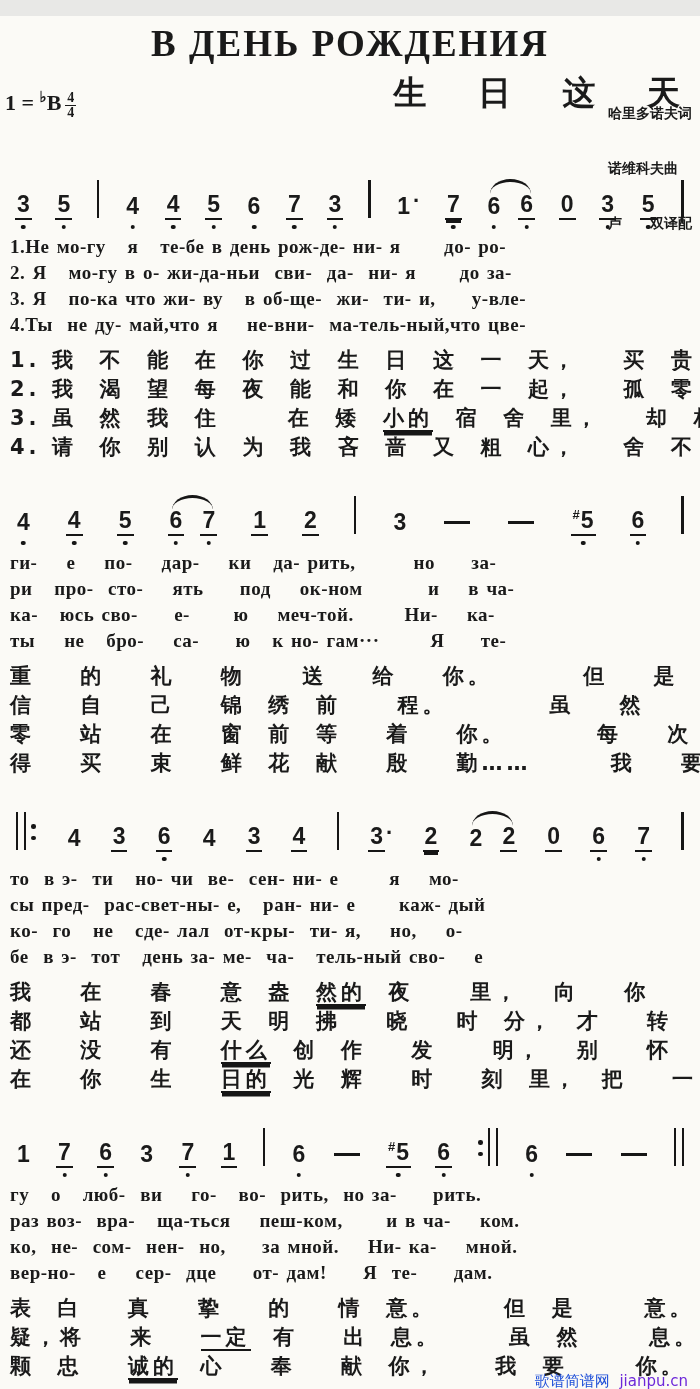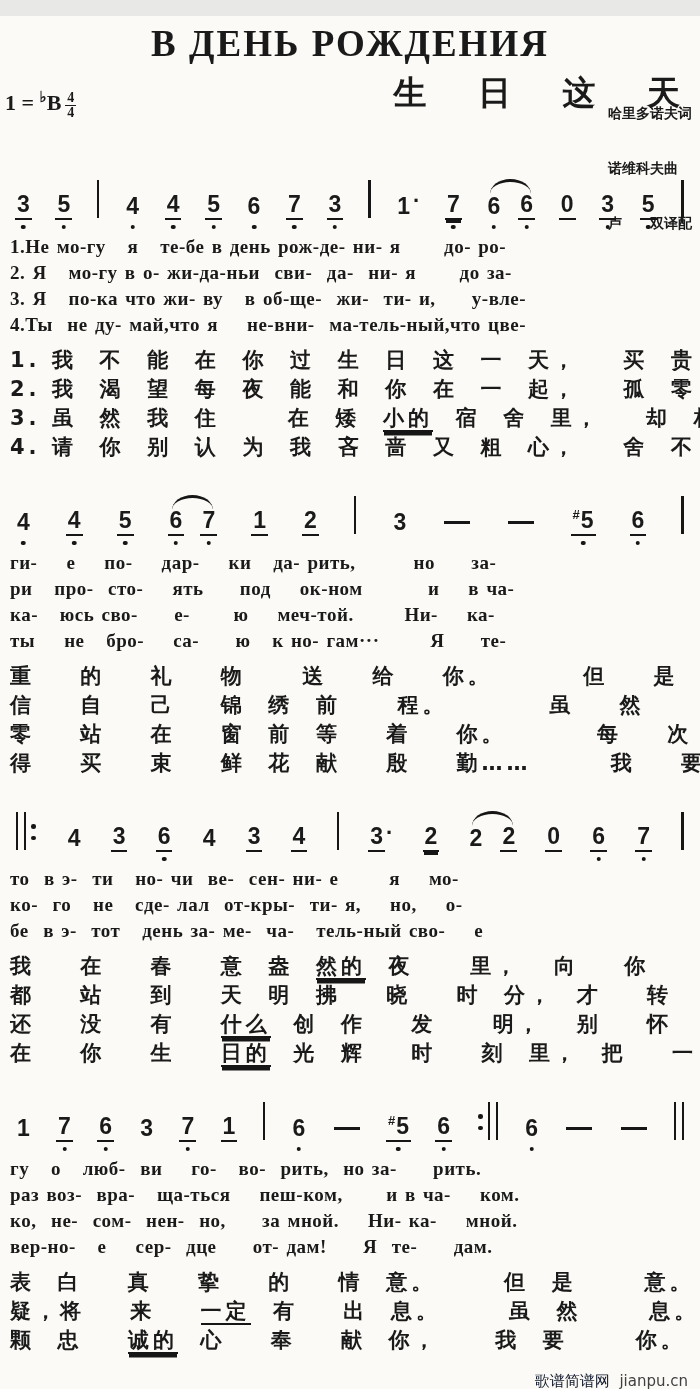--- a/index.html
+++ b/index.html
@@ -74,22 +74,22 @@
   .lyrics-zh{padding:0 2px;}
   .zh-line{font-family:"DejaVu Sans",sans-serif;font-weight:700;
            font-size:21px;line-height:29px;white-space:pre;
            letter-spacing:4px;}
   .zh-line .useg1{border-bottom:2.5px solid #161616;}
   .zh-line .useg2{border-bottom:2.5px solid #161616;
                   box-shadow:0 4.5px 0 -1px #161616;}
   
   .watermark{position:absolute;right:12px;bottom:14px;font-size:15px;
              font-family:"DejaVu Sans",sans-serif;white-space:nowrap;}
-  .wm-zh{color:#0f172a;}
-  .wm-en{color:#404040;margin-left:5px;}
+  .wm-zh{color:#1d4ed8;}
+  .wm-en{color:#6d28d9;margin-left:5px;}
 </style>
 </head>
 <body>
 
 <div class="page">
 
   <div class="header">
     <div class="title-ru">В ДЕНЬ РОЖДЕНИЯ</div>
     <div class="title-zh">生 日 这 天</div>
     <div class="keysig"><span>1 =</span> <span class="flat">♭</span><span>B</span><span class="ts">
@@ -298,20 +298,21 @@
             <span class="odot"></span>
           </span>
           <span class="note u1">
             <span class="num">7</span>
             <span class="odot"></span>
           </span>
           <span class="bar"></span>
         </div>
       <div class="lyrics-ru">
           <div class="ru-line">то  в э-  ти   но- чи  ве-  сен- ни- е       я    мо-</div>
+          <div class="ru-line">сы пред-  рас-свет-ны- е,   ран- ни- е      каж- дый</div>
           <div class="ru-line">ко-  го   не   сде- лал  от-кры-  ти- я,    но,    о-</div>
           <div class="ru-line">бе  в э-  тот   день за- ме-  ча-   тель-ный сво-    е</div>
         </div>
       <div class="lyrics-zh">
           <div class="zh-line"><span>我    在    春    意  盎  </span><span class="useg2">然的</span><span>  夜     里，   向    你</span></div>
           <div class="zh-line"><span>都    站    到    天  明  拂    晓    时  分，  才    转</span></div>
           <div class="zh-line"><span>还    没    有    </span><span class="useg2">什么</span><span>  创  作    发     明，   别    怀</span></div>
           <div class="zh-line"><span>在    你    生    </span><span class="useg2">日的</span><span>  光  辉    时    刻  里，  把    一</span></div>
         </div>
     </div>

